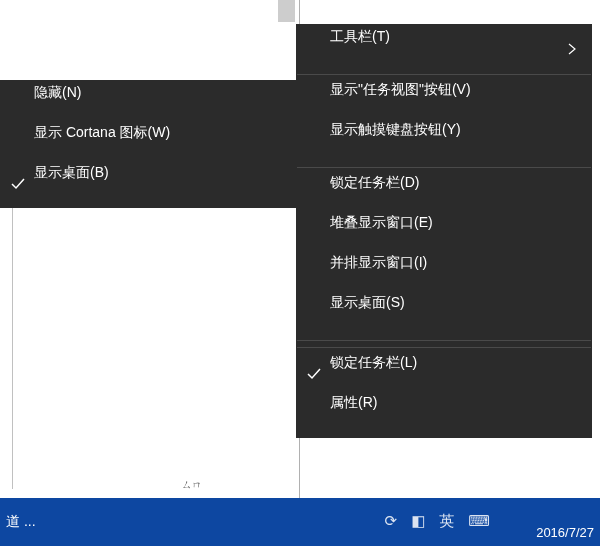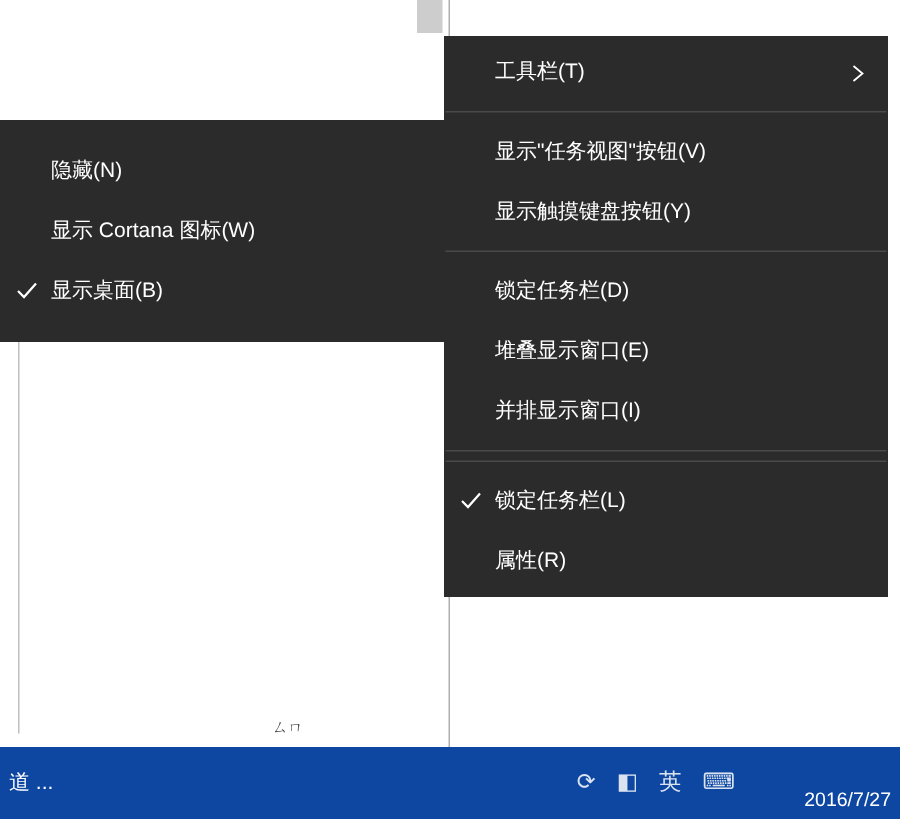--- a/index.html
+++ b/index.html
@@ -79,25 +79,25 @@
       color: #fff;
       padding: 4px 0;
     }
     .submenu {
       position: absolute;
       left: 0;
       top: 80px;
       width: 300px;
       background: #2b2b2b;
       color: #fff;
-      padding: 14px 0;
+      padding: 4px 0;
     }
     .menu-item {
       display: flex;
-      align-items: center;
+      align-items: flex-start;
       height: 40px;
       padding: 0 16px 0 34px;
       position: relative;
       cursor: default;
     }
     .menu-item.highlighted {
       background: #4f4f4f;
     }
     .menu-item .check {
       position: absolute;
@@ -185,20 +185,23 @@
   <div class="sep"></div>
   <div class="menu-item">
     <span>锁定任务栏(D)</span>
   </div>
   <div class="menu-item">
     <span>堆叠显示窗口(E)</span>
   </div>
   <div class="menu-item">
     <span>并排显示窗口(I)</span>
   </div>
+  <div class="menu-item">
+    <span>显示桌面(S)</span>
+  </div>
   <div class="sep"></div>
   <div class="sep"></div>
   <div class="menu-item">
     <span class="check">
       <svg viewBox="0 0 16 16" fill="none" stroke="#fff" stroke-width="1.5">
           <polyline points="2,8 6,12 14,3"></polyline>
         </svg>
     </span>
     <span>锁定任务栏(L)</span>
   </div>

